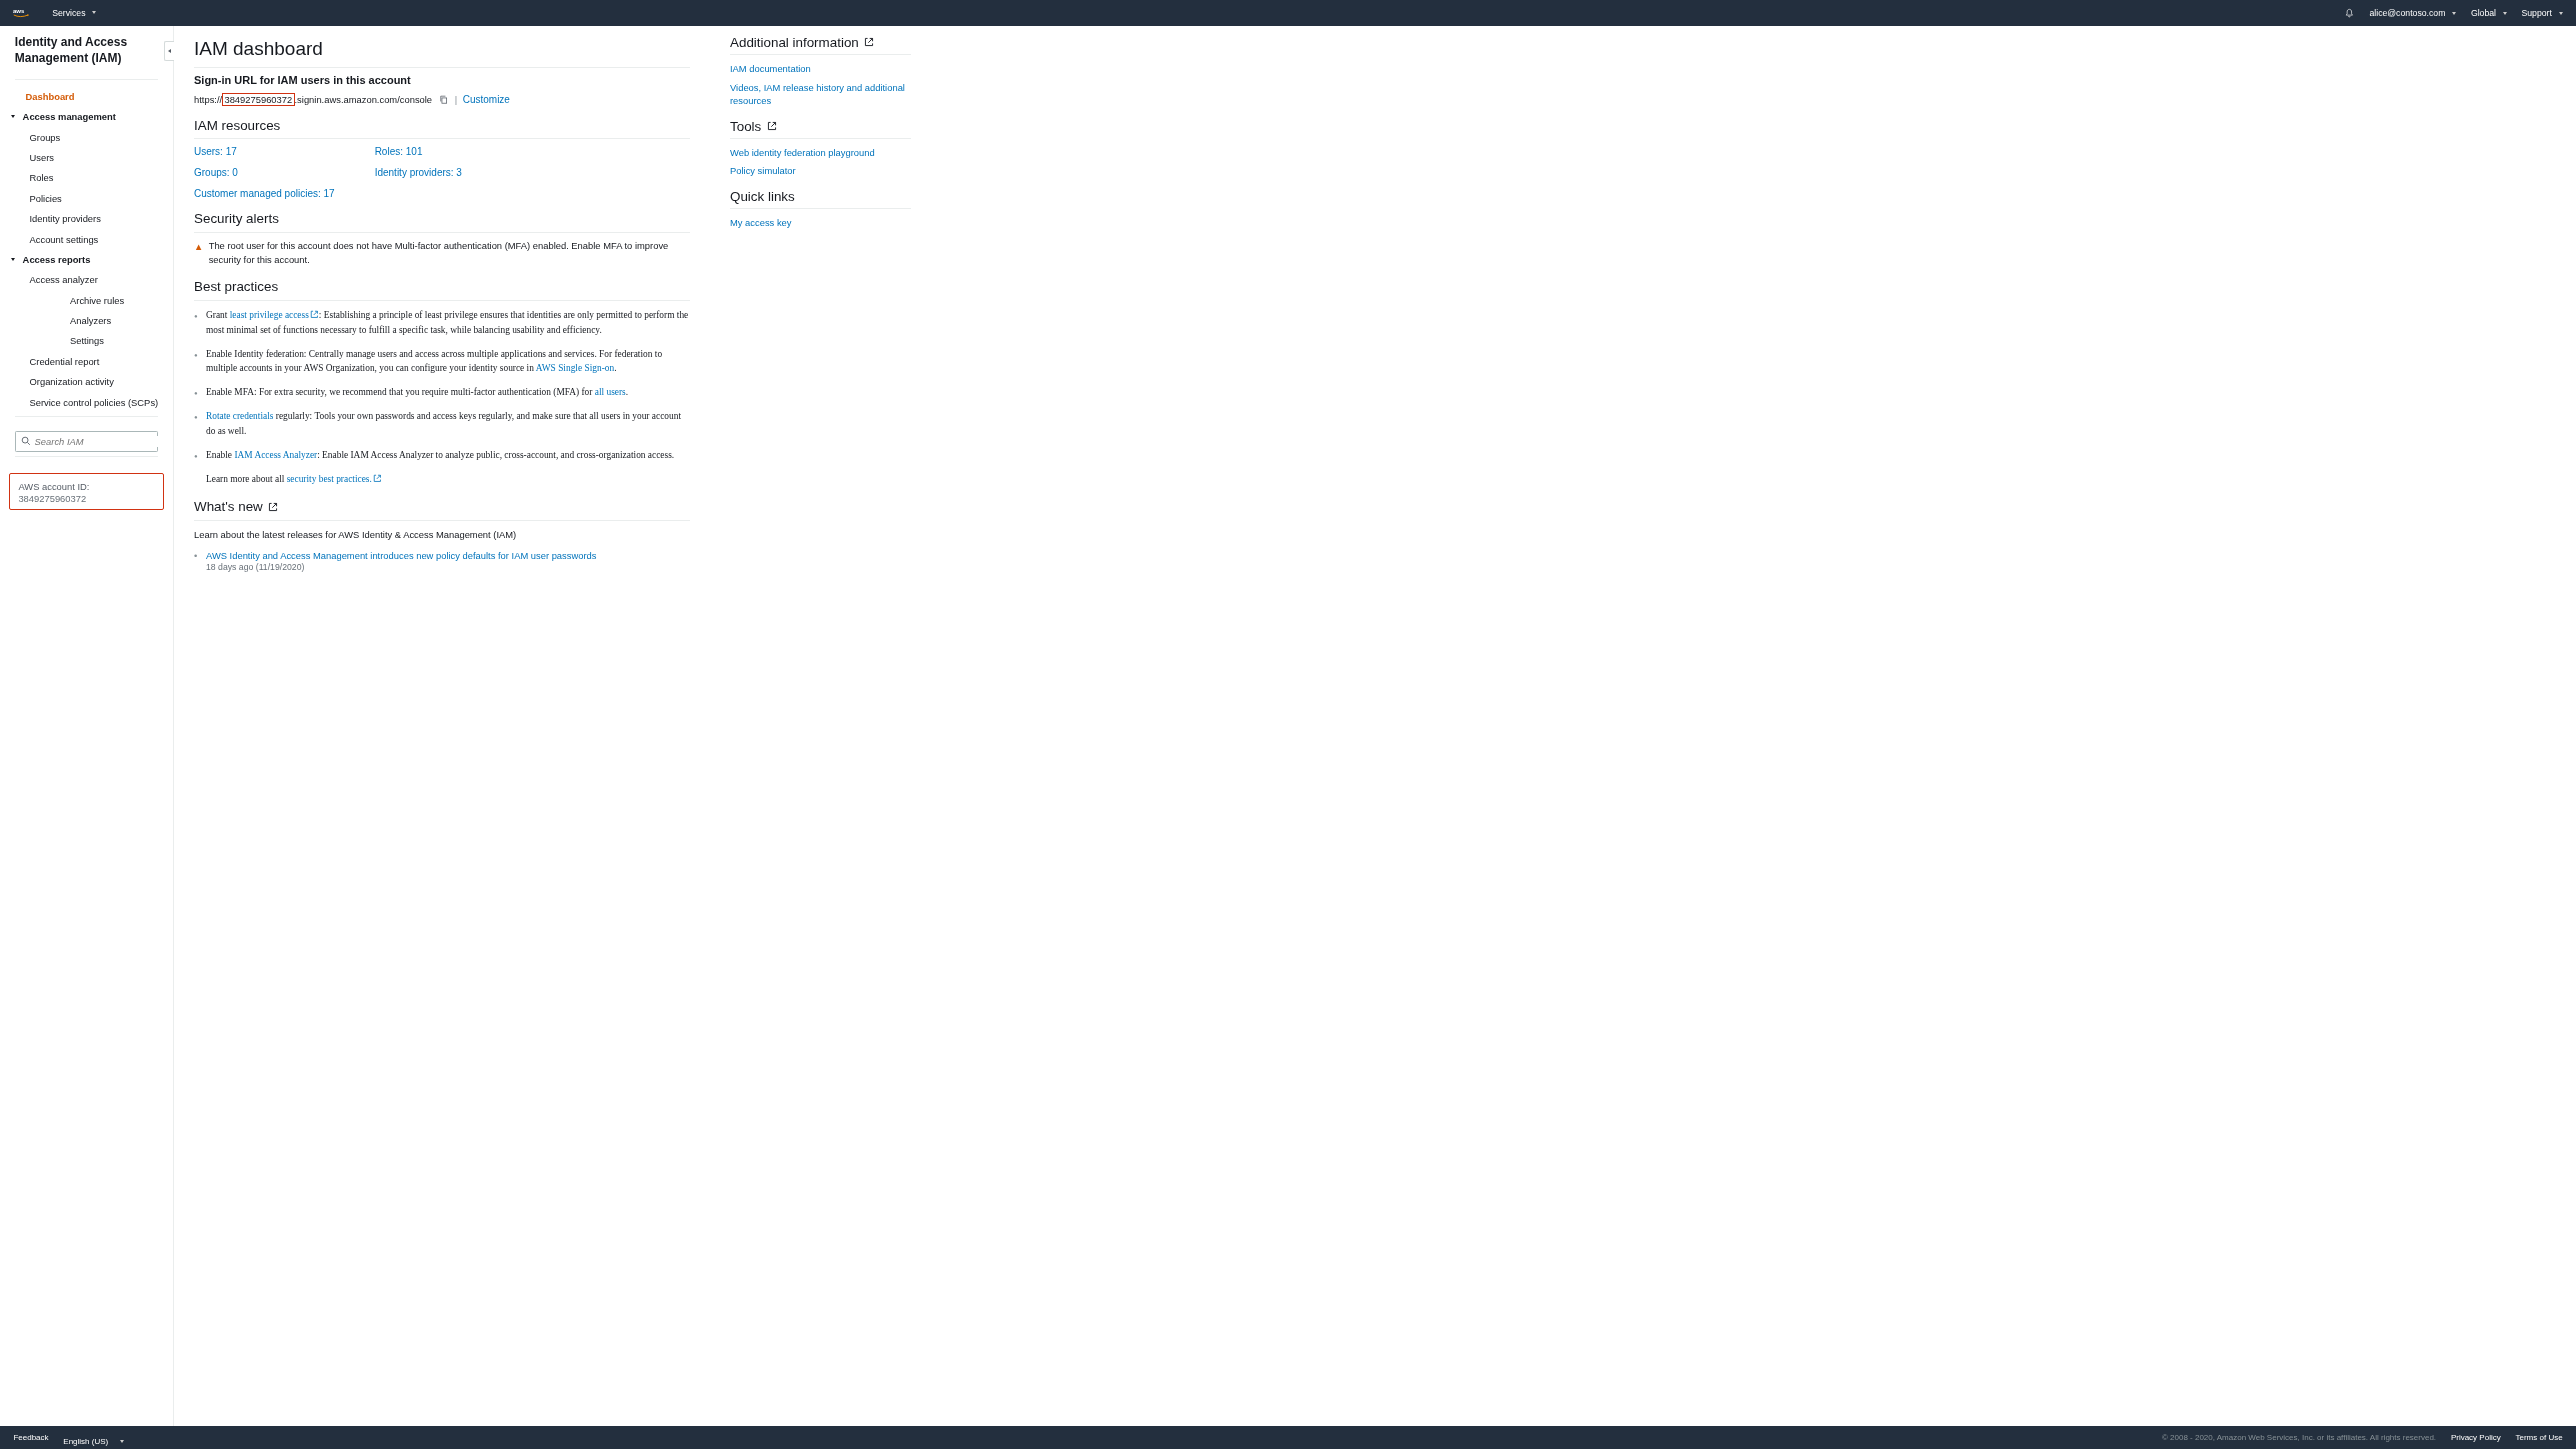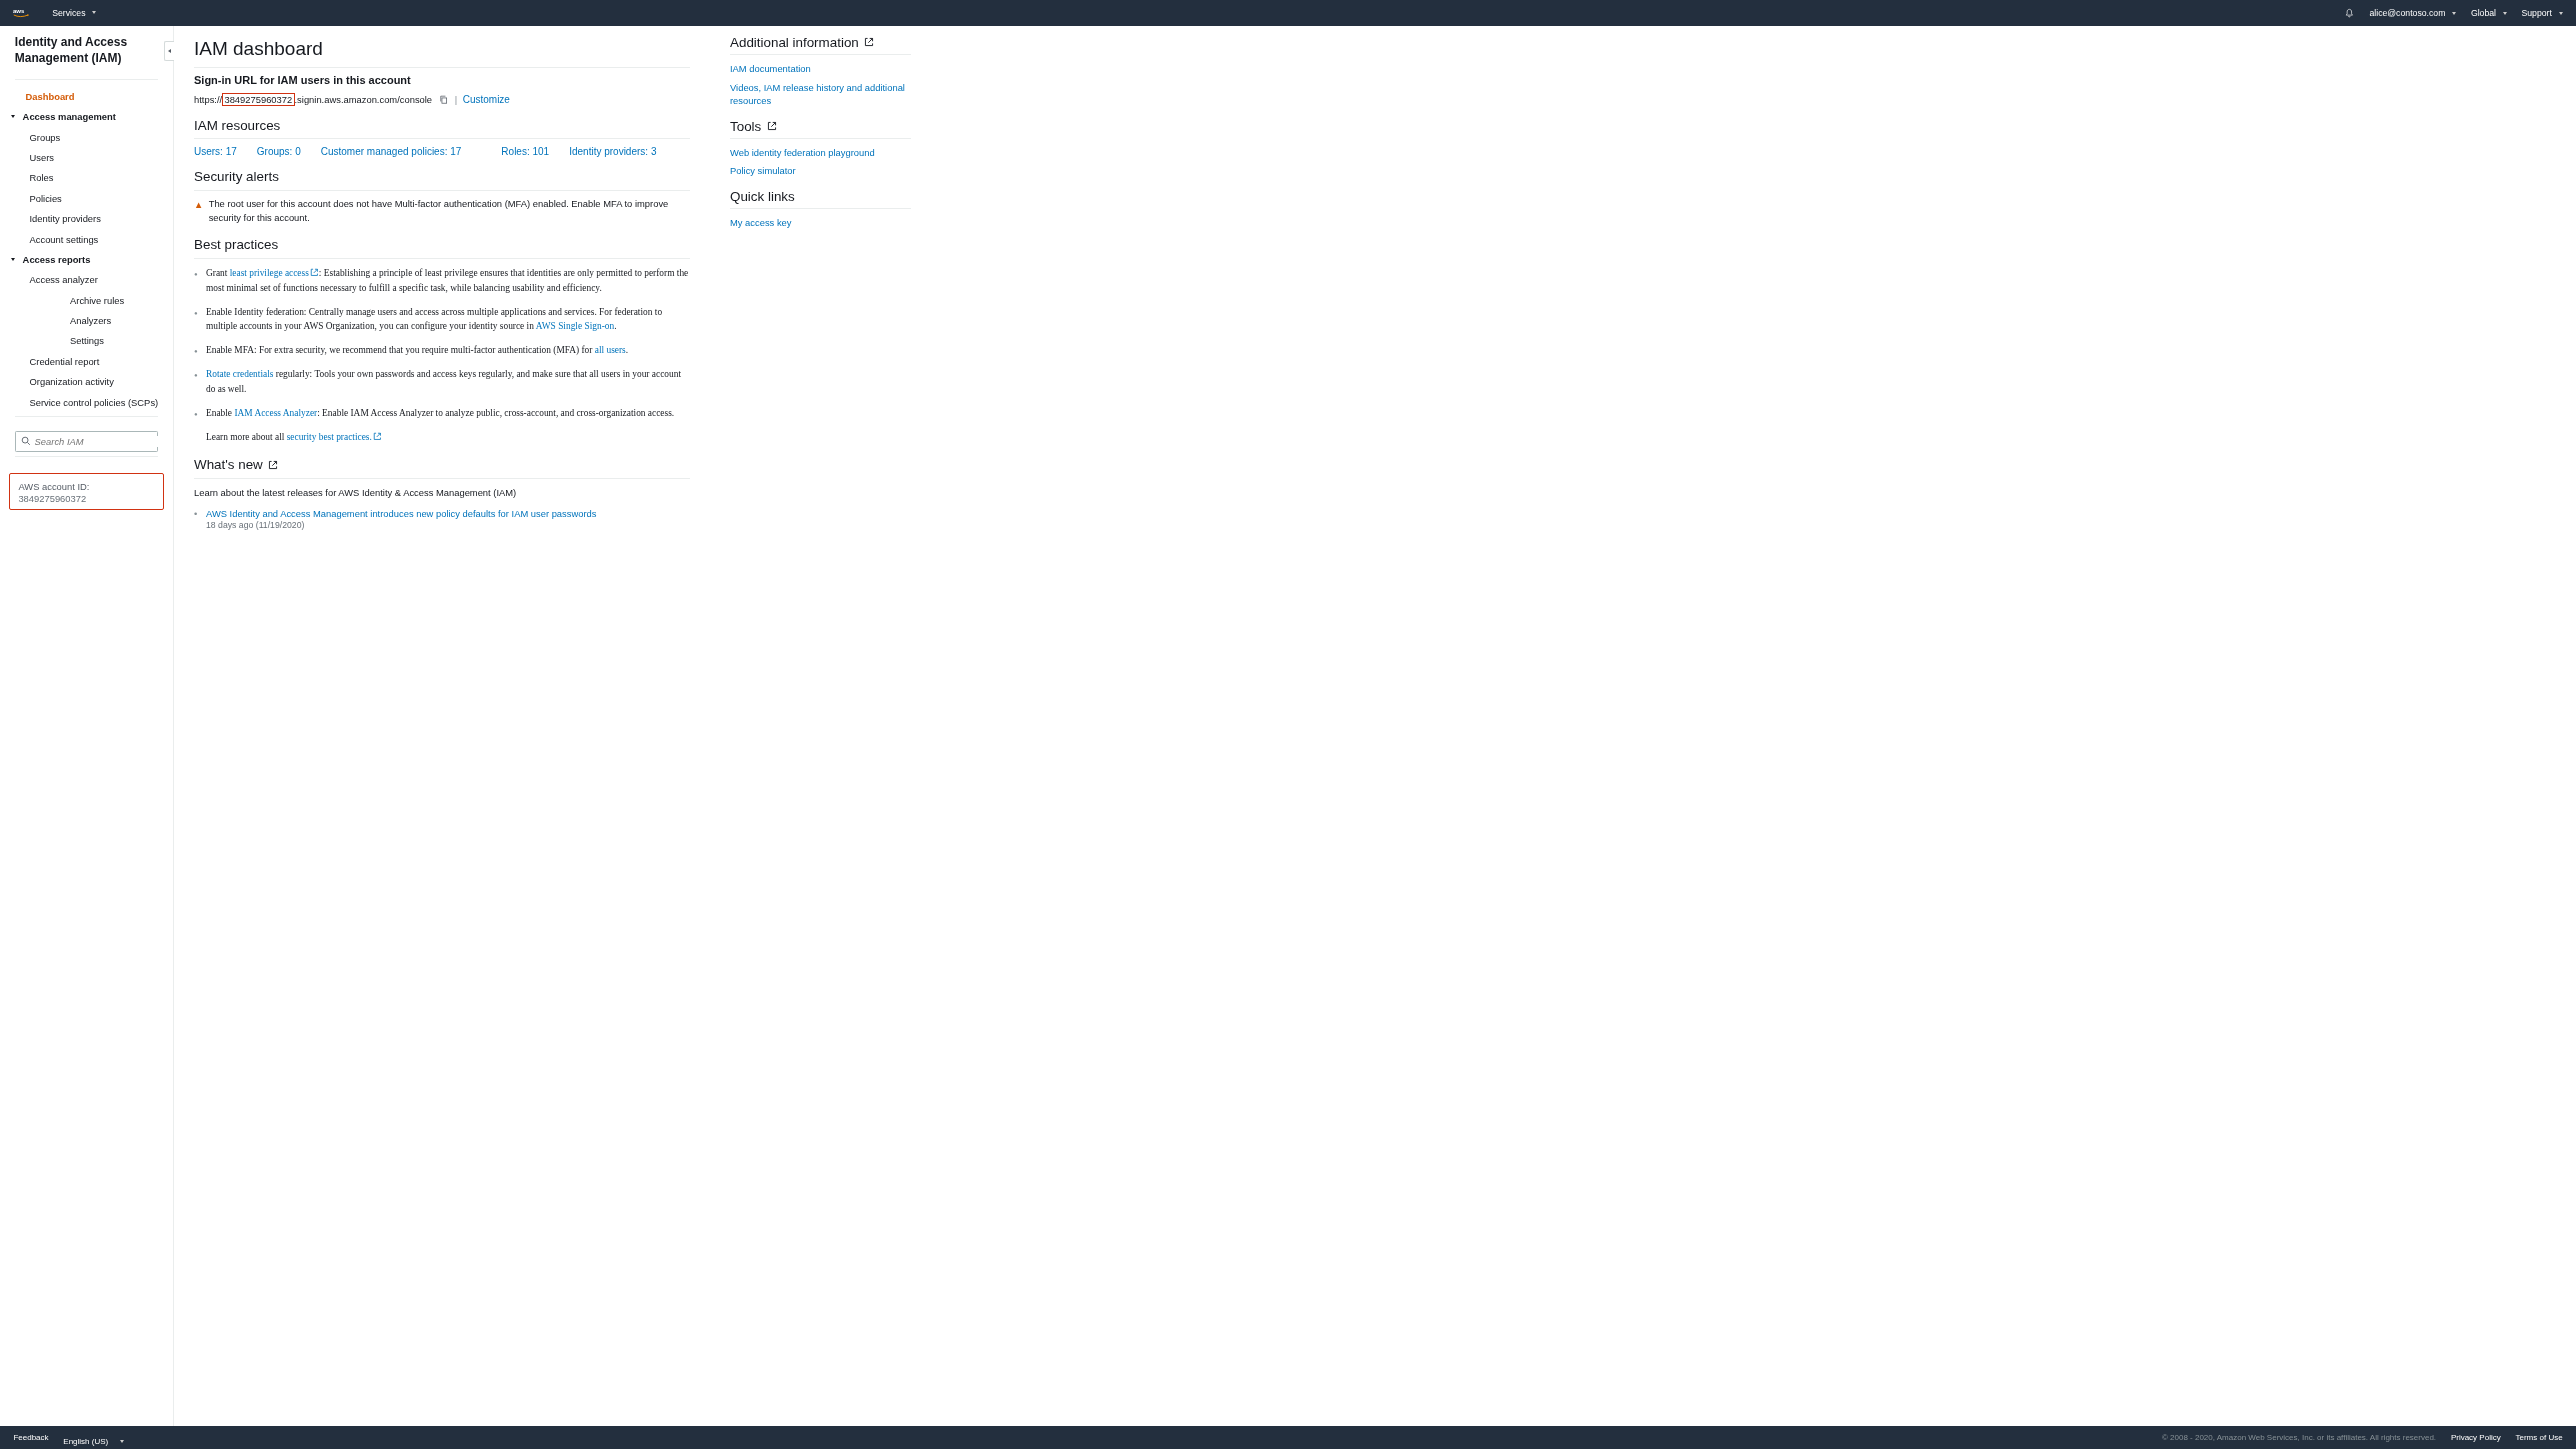--- a/index.html
+++ b/index.html
@@ -47,21 +47,21 @@
 hr.rule { border: none; border-top: 0.7px solid #eaeded; margin: 2.7px 0 6.7px 0; }
 .signin-label { font-weight: 700; font-size: 11px; margin-top: 2.7px; }
 .signin-row { display: flex; align-items: center; gap: 5.4px; margin-top: 6.7px; font-size: 9.4px; flex-wrap: wrap; }
 .signin-url .boxed { border: 1px solid #d13212; padding: 0 1.3px; display: inline-block; }
 .copy-icon { display: inline-flex; padding: 1.3px; cursor: pointer; }
 .copy-icon svg { width: 9.4px; height: 9.4px; stroke: #545b64; fill: none; }
 .pipe { color: #879196; }
 .customize { font-size: 10px; }
 
 .res-grid { display: flex; gap: 40px; }
-.res-col { display: flex; flex-direction: row; gap: 20px; }
+.res-col { display: flex; flex-direction: column; gap: 10px; }
 .res-col a { font-size: 10px; }
 
 .alert-row { display: flex; gap: 5.4px; align-items: flex-start; margin-top: 4px; }
 .warn-icon { color: #d45b07; font-size: 9.4px; margin-top: 1.3px; }
 .alert-text { line-height: 1.5; }
 
 ul.bp { list-style: none; padding: 0; margin: 0; font-family: Liberation Serif, serif; }
 ul.bp li { position: relative; padding-left: 12px; margin-bottom: 9.4px; line-height: 1.55; }
 ul.bp li::before { content: "•"; position: absolute; left: 0; top: 0; color: #879196; font-size: 10.7px; }
 .ext-icon { display: inline-block; vertical-align: -0.7px; margin-left: 1.3px; }

